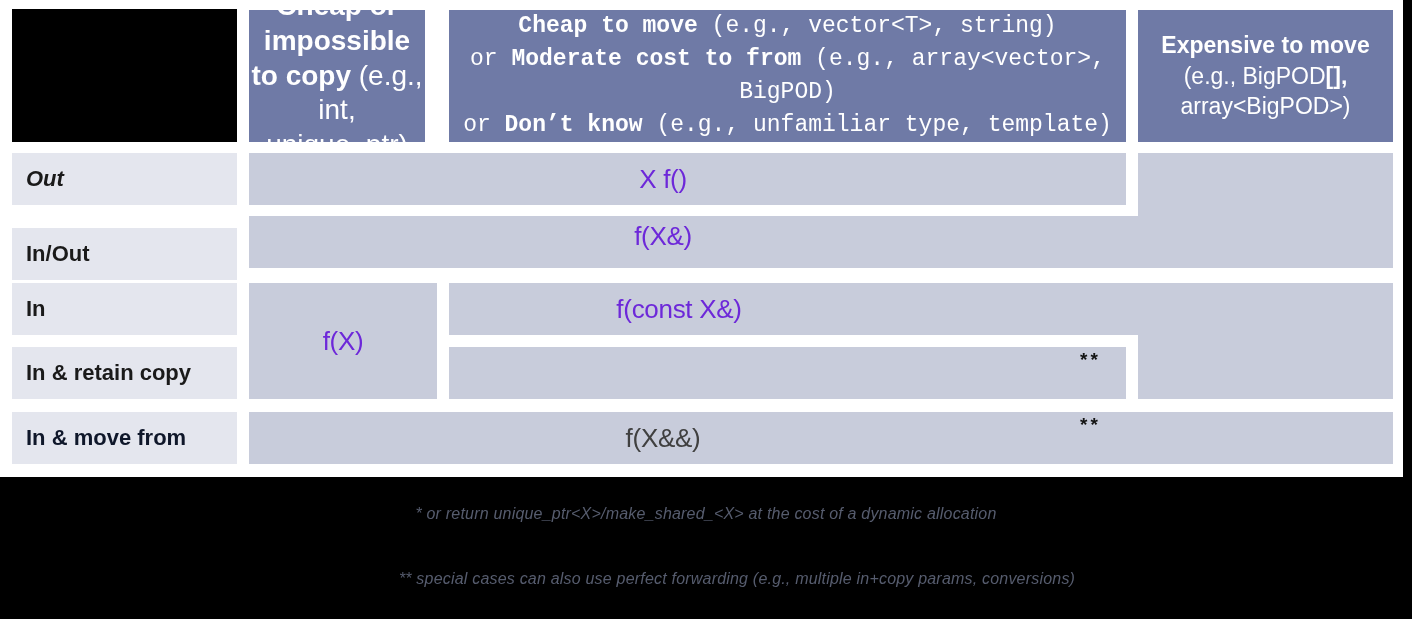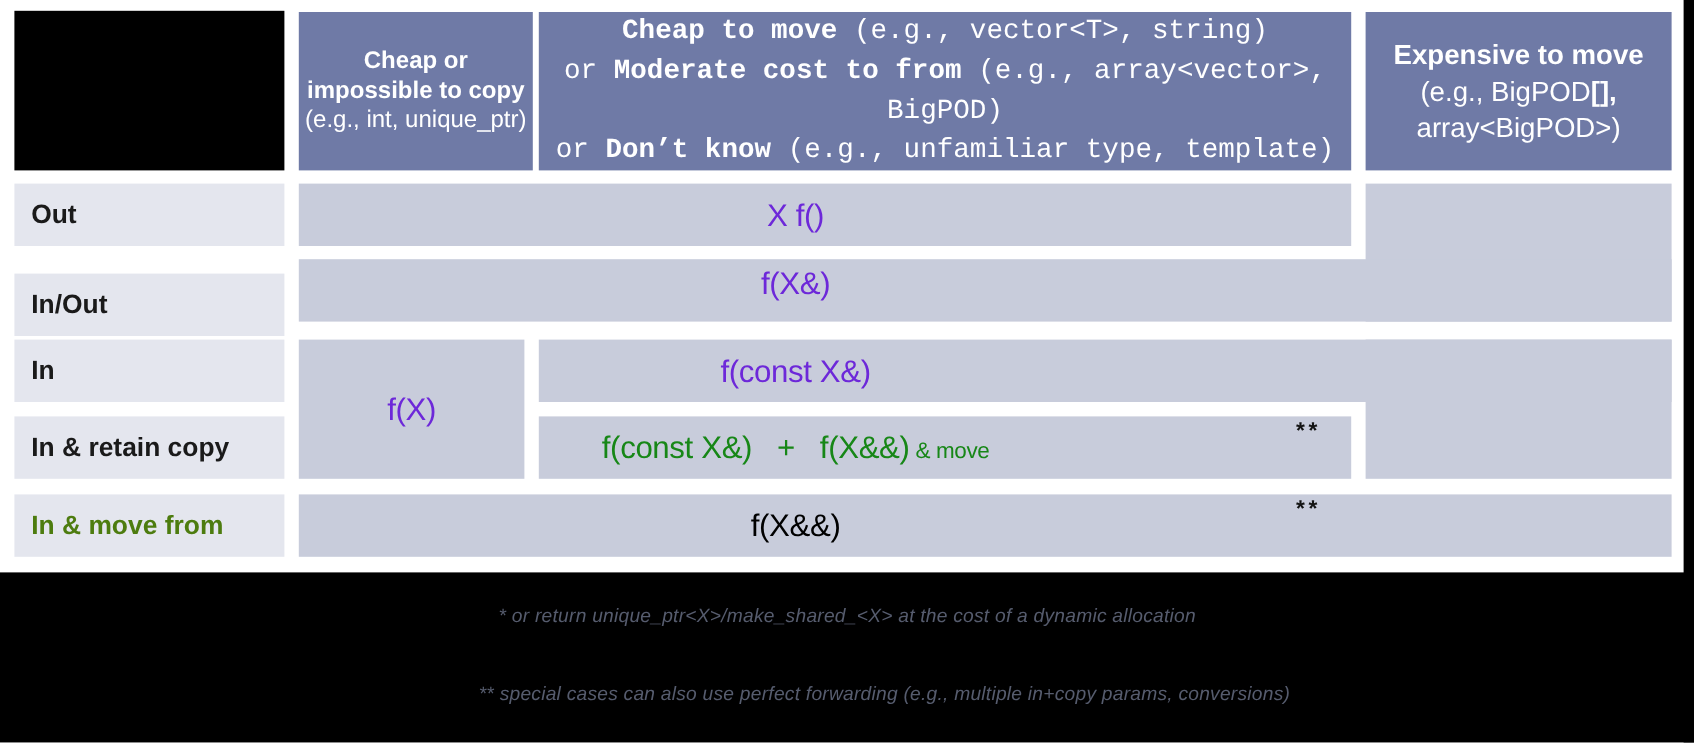--- a/index.html
+++ b/index.html
@@ -10,52 +10,52 @@
   .abs { position:absolute; }
   
   #corner-box { left:12px; top:9px; width:225px; height:133px; background:#000000; }
   #right-bar  { left:1403px; top:0; width:9px; height:619px; background:#000000; }
   #footer     { left:0; top:477px; width:1412px; height:142px; background:#000000; }
   
   .hdr {
     top:10px; height:132px; background:#6f7aa6; color:#ffffff;
     display:flex; align-items:center; justify-content:center; text-align:center;
   }
-  #hdr-1 { left:249px; width:195px; font-size:20px; line-height:1.24; }
+  #hdr-1 { left:249px; width:176px; font-size:28px; line-height:1.24; }
   #hdr-2 { left:449px; width:677px; font-size:23px; line-height:1.43;font-family:Liberation Mono, monospace; }
   #hdr-3 { left:1138px; width:255px; font-size:23px; line-height:1.32; }
   
   .rowlabel {
     left:12px; width:225px; height:52px; background:#e4e6ee; color:#1a1a1a;
     font-size:22px; font-weight:700; display:flex; align-items:center;
     padding-left:14px; box-sizing:border-box;
   }
-  #rl-0 { top:153px; } #rl-1 { top:216px;margin-top:12px; } #rl-2 { top:283px; }
-  #rl-3 { top:347px; } #rl-4 { top:412px; color:#4d7c0f; }
+  #rl-0 { top:153px;font-style:italic; } #rl-1 { top:216px;margin-top:12px; } #rl-2 { top:283px; }
+  #rl-3 { top:347px; } #rl-4 { top:412px; color:#0f172a; }
   
   .blk { background:#c8ccdb; }
   #b-out    { left:249px;  top:153px; width:877px;  height:52px; }
   #b-tr     { left:1138px; top:153px; width:255px;  height:115px; }
   #b-inout  { left:249px;  top:216px; width:1144px; height:52px; }
   #b-fx     { left:249px;  top:283px; width:188px;  height:116px; }
   #b-in     { left:449px;  top:283px; width:944px;  height:52px; }
   #b-incol3 { left:1138px; top:283px; width:255px;  height:116px; }
   #b-retain { left:449px;  top:347px; width:677px;  height:52px; }
   #b-move   { left:249px;  top:412px; width:1144px; height:52px; }
   
   .code {
     left:249px; width:828px; color:#6d28d9; font-size:26px; letter-spacing:-0.3px;
     display:flex; align-items:center; justify-content:center; text-align:center;
   }
   #c-out    { top:153px; height:52px; }
   #c-inout  { top:216px; height:40px; }
   #c-fx     { left:249px; width:188px; top:283px; height:116px; }
-  #c-in     { top:283px; height:53px; }
+  #c-in     { top:283px; height:53px;margin-left:16px; }
   #c-retain { top:347px; height:52px; color:#178717; }
-  #c-move   { top:412px; height:52px; color:#000000;text-align:center; }
+  #c-move   { top:412px; height:52px; color:#404040;text-align:center; }
   
   .ast { color:#141414; font-size:19px; font-weight:700; letter-spacing:3px; }
   #ast-retain { left:1080px; top:349px; }
   #ast-move   { left:1080px; top:414px; }
   
   .fn {
     left:0; width:1412px; text-align:center; color:#565c6e;
     font-size:16px; font-style:italic; letter-spacing:0.2px;
   }
   #fn-1 { top:505px; } #fn-2 { top:570px;margin-left:31px; }
@@ -90,23 +90,20 @@
   <div class="abs blk" id="b-fx"></div>
   <div class="abs blk" id="b-in"></div>
   <div class="abs blk" id="b-incol3"></div>
   <div class="abs blk" id="b-retain"></div>
   <div class="abs blk" id="b-move"></div>
 
   <div class="abs code" id="c-out">X f()</div>
   <div class="abs code" id="c-inout">f(X&amp;)</div>
   <div class="abs code" id="c-fx">f(X)</div>
   <div class="abs code" id="c-in">f(const X&amp;)</div>
-  <div class="abs code" id="c-retain">
-      <span><span>f(const X&amp;) &nbsp;&nbsp;+&nbsp;&nbsp; f(X&amp;&amp;)</span><span style="font-size: 0.72em;"> &amp; move</span></span>
-    </div>
   <div class="abs code" id="c-move">f(X&amp;&amp;)</div>
 
   <div class="abs ast" id="ast-retain">**</div>
   <div class="abs ast" id="ast-move">**</div>
 
   <div class="abs" id="footer"></div>
   <div class="abs fn" id="fn-1">* or return unique_ptr&lt;X&gt;/make_shared_&lt;X&gt; at the cost of a dynamic allocation</div>
   <div class="abs fn" id="fn-2">** special cases can also use perfect forwarding (e.g., multiple in+copy params, conversions)</div>
 
 </div>

